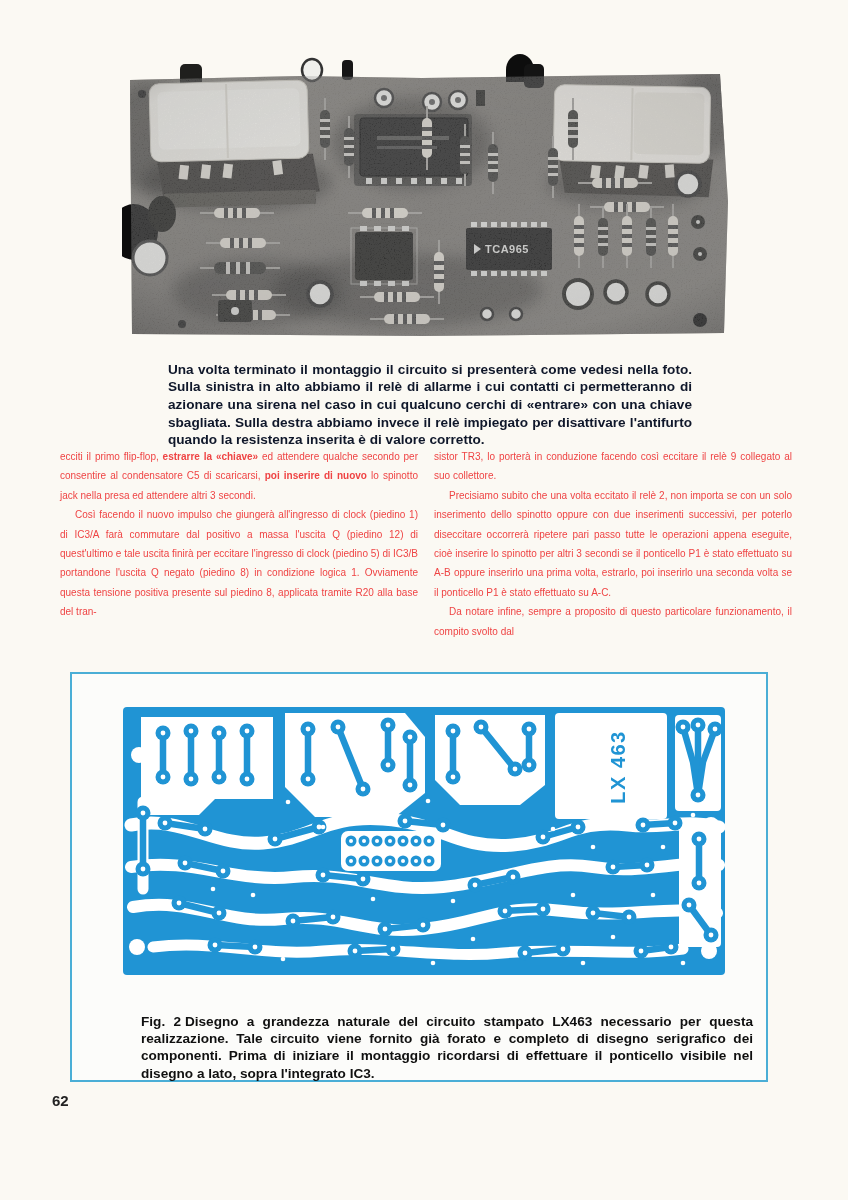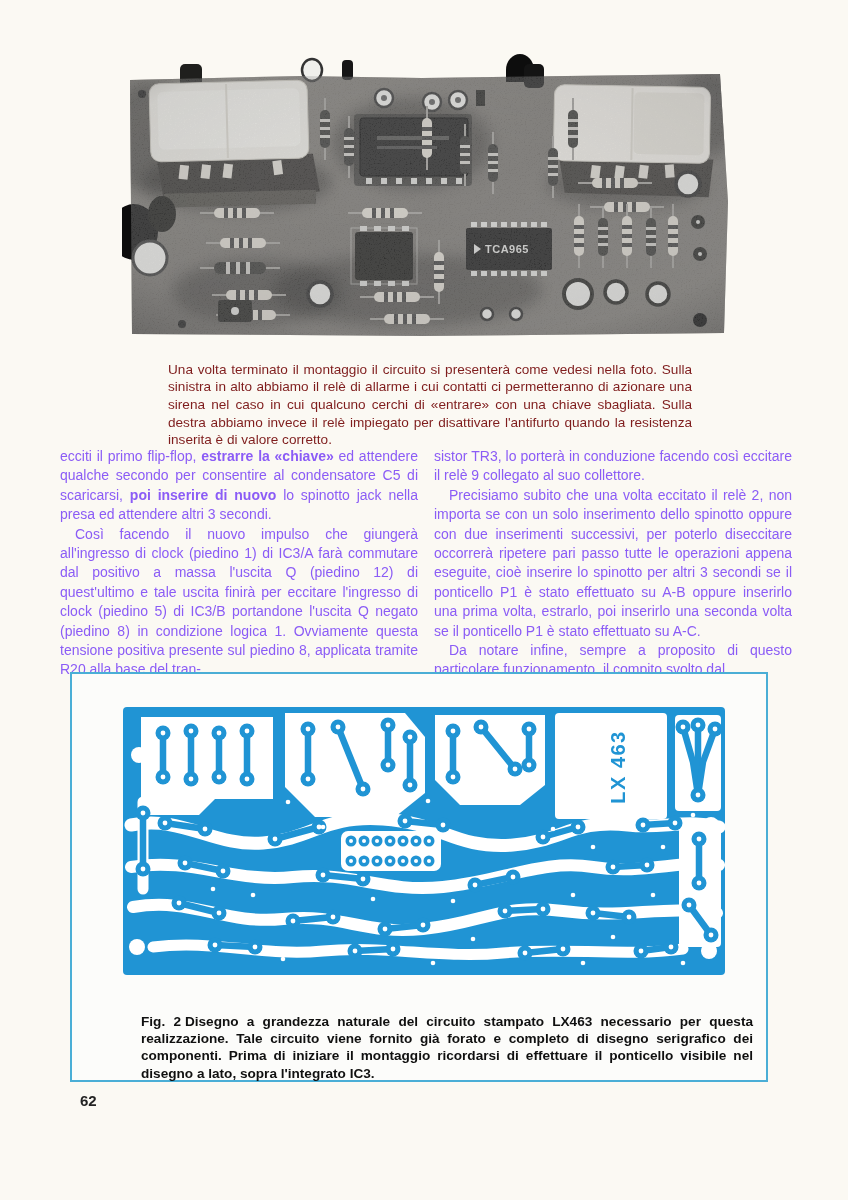--- a/index.html
+++ b/index.html
@@ -8,46 +8,46 @@
     background:#fbf9f3;color:#161616;
     font-family:"Liberation Sans",sans-serif;
   }
   svg symbol{overflow:visible}
 
   
   .photo-svg{position:absolute;left:122px;top:52px}
 
   .photo-caption{
     position:absolute;left:168px;top:347px;width:524px;
-    font-size:13.6px;line-height:17.7px;font-weight:normal;
-    text-align:justify;color:#7f1d1d;
+    font-size:13.6px;line-height:17.7px;font-weight:bold;
+    text-align:justify;color:#0f172a;
   }
 
   
   .article{position:absolute;left:60px;top:447px;width:732px;display:flex;gap:16px}
-  .colm{flex:1;font-size:14px;line-height:19.4px;text-align:justify;color:#8b5cf6;hyphens:auto}
+  .colm{flex:1;font-size:10px;line-height:19.4px;text-align:justify;color:#ef4444;hyphens:auto}
   .para{margin:0}
   .para.indent{text-indent:15px}
   .b{font-weight:bold}
 
   
   .blue-box{
     position:absolute;left:70px;top:672px;width:698px;height:410px;
     box-sizing:border-box;border:2px solid var(--figure-border,#4aaed6);
     background:#fcfcfa;
   }
   .pcb-svg{position:absolute;left:51px;top:33px}
   .fig-caption{
     position:absolute;left:69px;top:325px;width:612px;
     font-size:13.6px;line-height:17.4px;font-weight:bold;
     text-align:justify;color:#101010;
   }
   .fig-label{margin-right:4px}
 
-  .page-number{position:absolute;left:80px;top:1092px;font-size:15px;font-weight:bold;color:#222}
+  .page-number{position:absolute;left:52px;top:1092px;font-size:15px;font-weight:bold;color:#222}
 
   
   .pf{fill:var(--pcb-blue,#2094d4)}
   .ps{stroke:var(--pcb-blue,#2094d4)}
   .wf{fill:#fff}
   .ws{stroke:#fff;fill:none;stroke-linecap:round;stroke-linejoin:round}
   .trace{stroke-linecap:round;fill:none;stroke-width:6.5}
   .pcb-text{fill:var(--pcb-blue,#2094d4);font:bold 20px "Liberation Sans",sans-serif;letter-spacing:1.5px}
   .ic-text{fill:#d8d8d6;font:bold 11px "Liberation Sans",sans-serif;letter-spacing:.5px}
   .rb{fill:#d7d3ca}.rbd{fill:#30302e}

